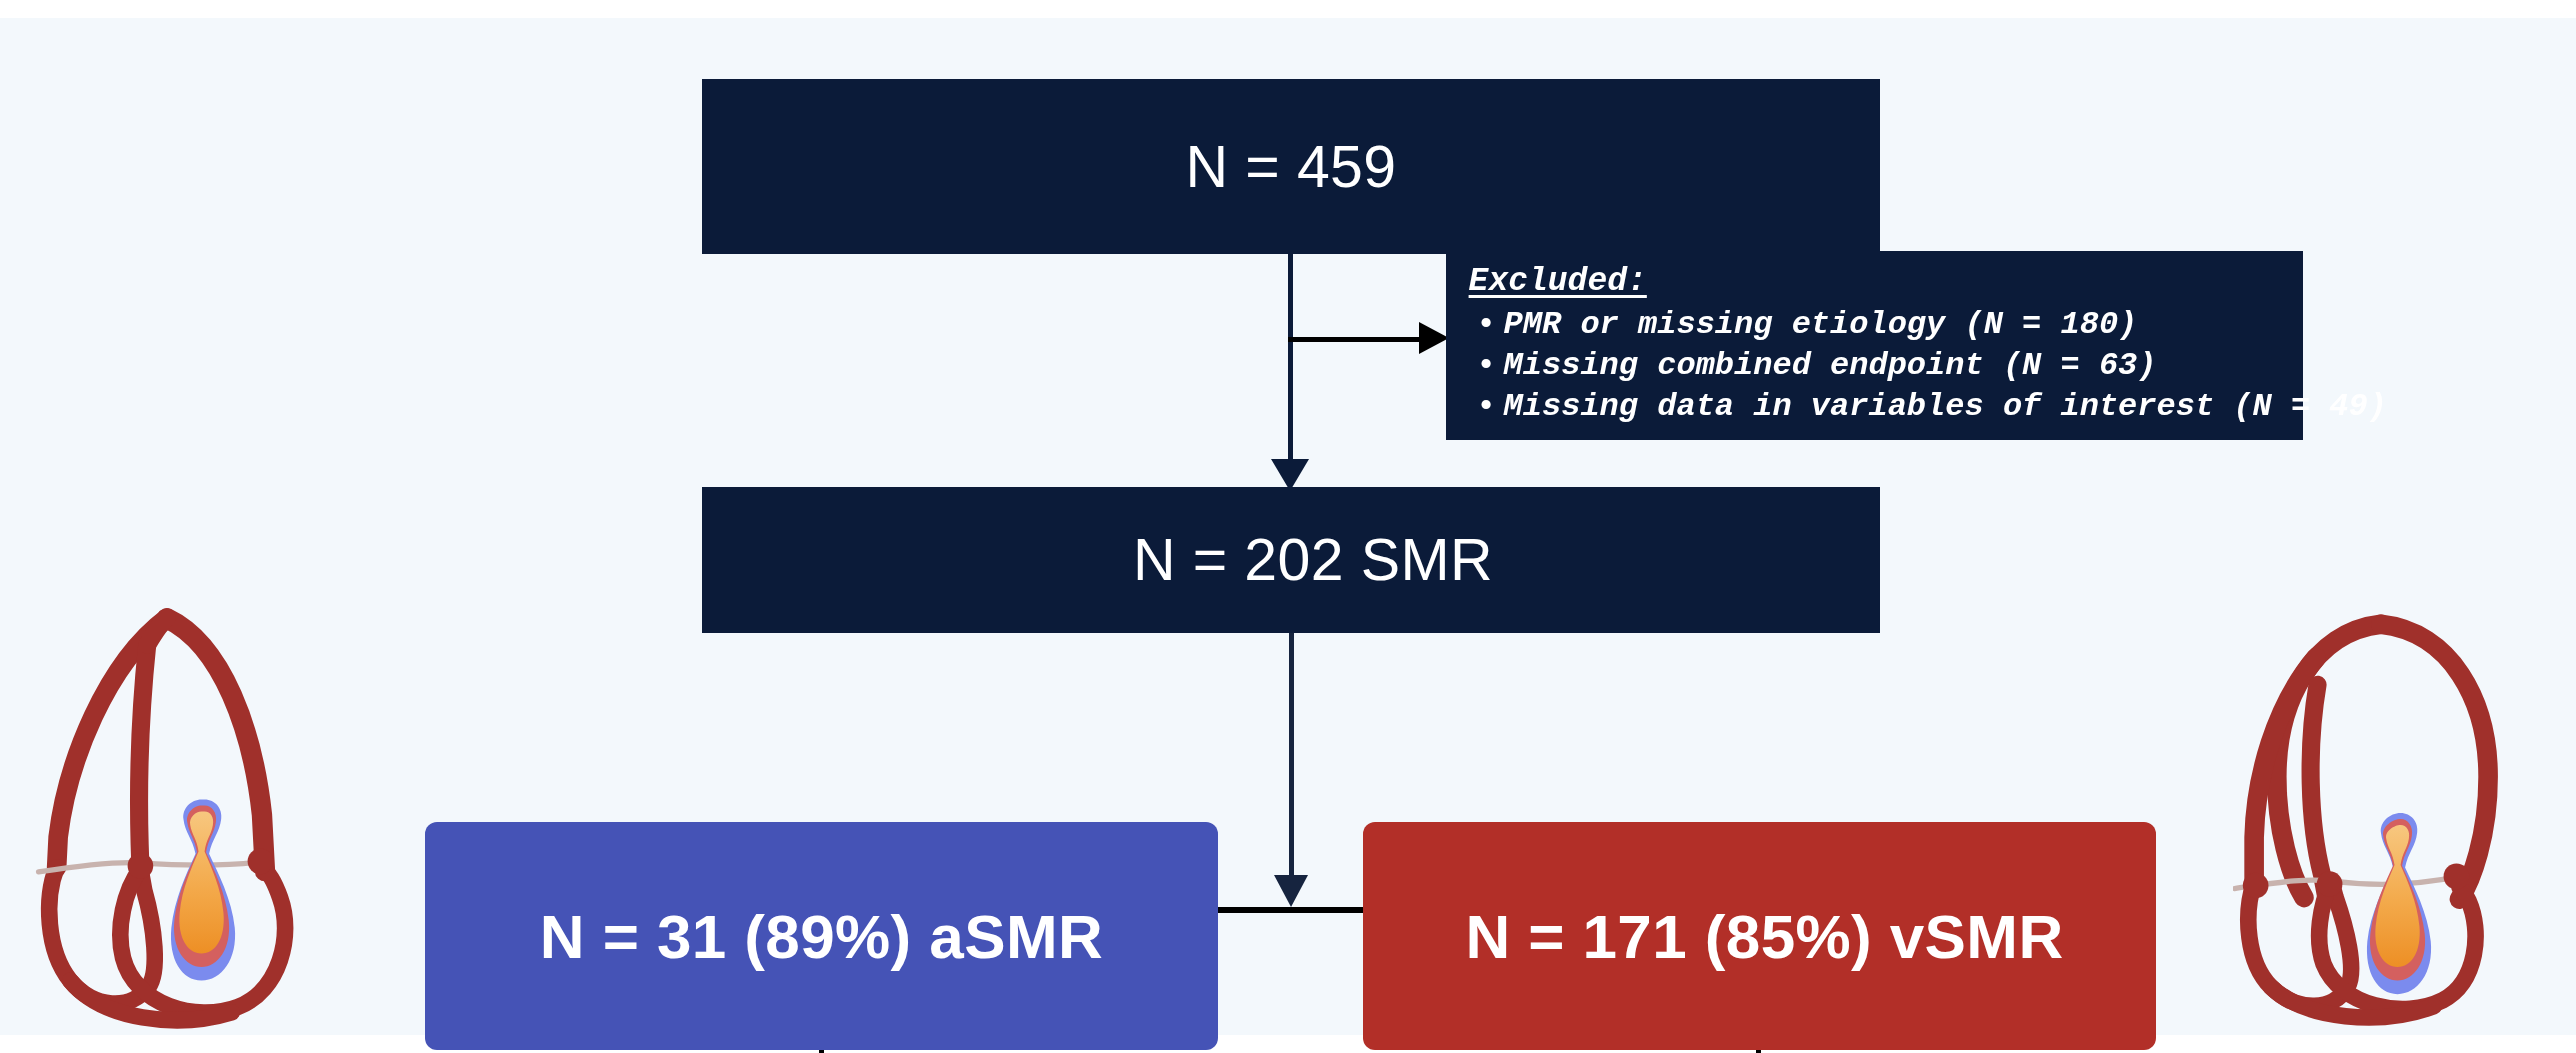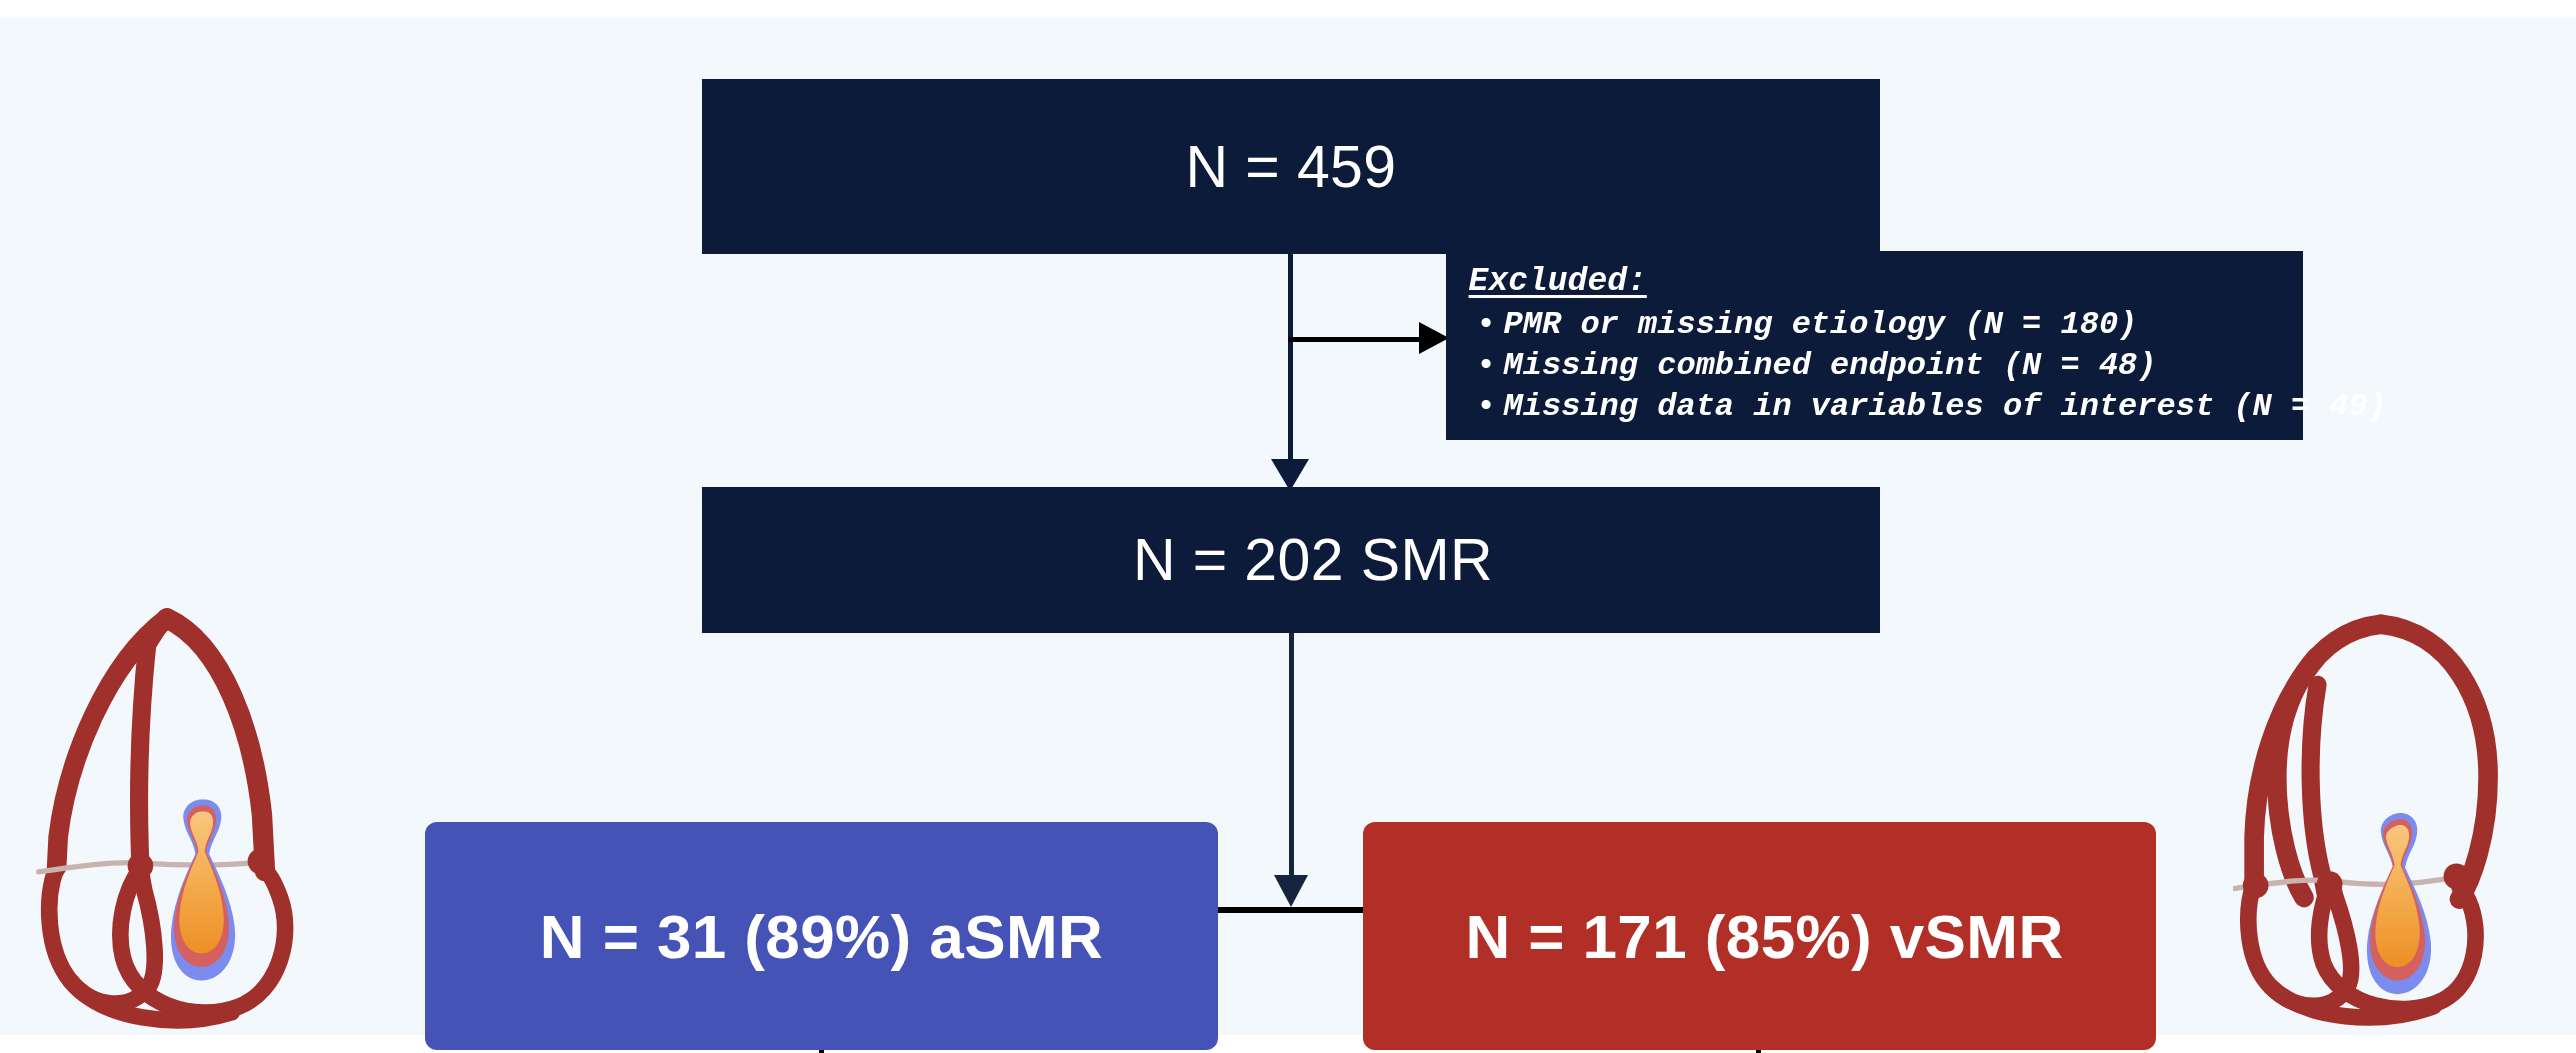--- a/index.html
+++ b/index.html
@@ -227,21 +227,21 @@
 
   <div class="box navy" id="node-excluded">
     <div id="excluded-title">Excluded:</div>
     <ul class="excl-list">
       <li>
         <span class="excl-bullet">•</span>
         <span>PMR or missing etiology (N = 180)</span>
       </li>
       <li>
         <span class="excl-bullet">•</span>
-        <span>Missing combined endpoint (N = 48)</span>
+        <span>Missing combined endpoint (N = 63)</span>
       </li>
       <li>
         <span class="excl-bullet">•</span>
         <span>Missing data in variables of interest (N = 49)</span>
       </li>
     </ul>
   </div>
 
   <div class="box navy" id="node-smr">
     <span class="box-text">N = 202 SMR</span>

